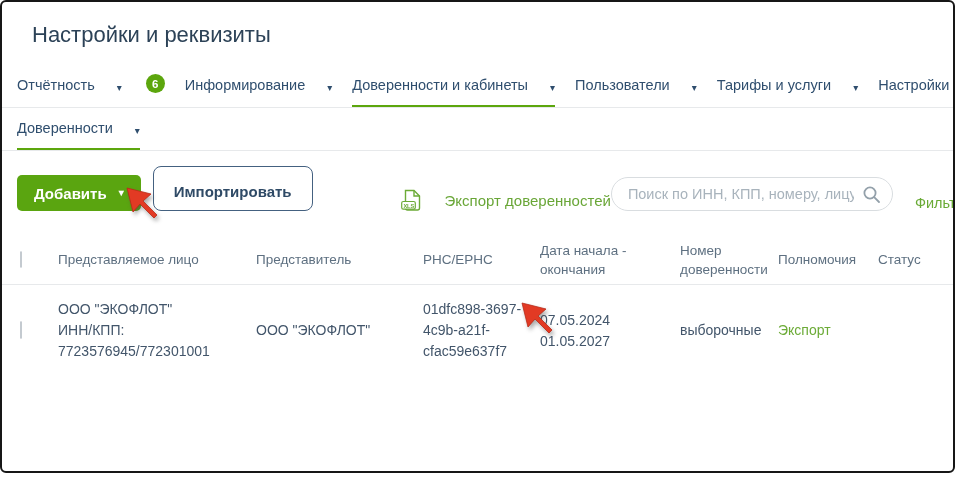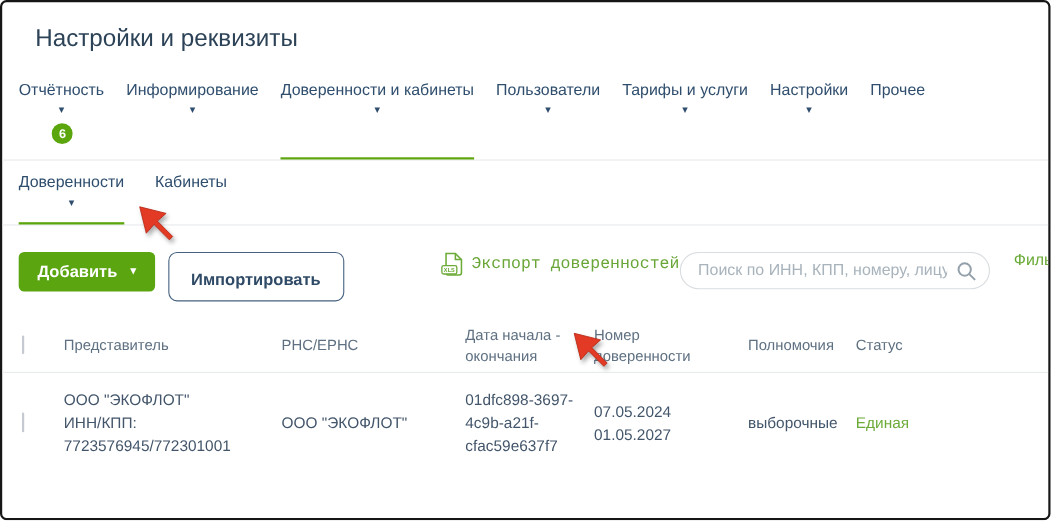--- a/index.html
+++ b/index.html
@@ -6,39 +6,39 @@
   body { background:#fff; font-family:"Liberation Sans", sans-serif; }
   .frame {
     position:relative; width:955px; height:473px; margin:0;
     border:2px solid #161616; border-radius:6px; background:#fff; overflow:hidden;
   }
   .page-title { padding:20px 0 14px 30px; font-size:22px; color:#2c4257; }
 
   
   .tabs { display:flex; gap:20px; padding:0 15px; border-bottom:1px solid #e7e9eb; overflow:hidden; }
   .tabs.gap28 { gap:28px; }
-  .tab { position:relative; display:flex; align-items:center; gap:6px;
-         padding:12px 0 14px; font-size:14.5px; color:#2f4e6e; cursor:pointer; white-space:nowrap;flex-direction:column; }
+  .tab { position:relative; display:flex; align-items:flex-end; gap:22px;
+         padding:12px 0 14px; font-size:14.5px; color:#2f4e6e; cursor:pointer; white-space:nowrap; }
   .tab.active::after { content:""; position:absolute; left:0; right:0; bottom:-1px; height:3px; background:#5ca60d; }
   .caret { font-size:10px; color:#2f4e6e; line-height:1; }
   .badge { display:inline-flex; align-items:center; justify-content:center;
            width:19px; height:19px; border-radius:50%; background:#5ca60d;
            color:#fff; font-size:11.5px; font-weight:bold; margin-left:2px; }
 
   
-  .toolbar { display:flex; align-items:flex-start; margin:24px 15px 0 15px; height:36px; }
+  .toolbar { display:flex; align-items:flex-end; margin:24px 15px 0 15px; height:36px; }
   .btn-add { display:flex; align-items:center; gap:12px; background:#5aa510; color:#fff;
              border:none; border-radius:5px; height:36px; padding:0 17px;
              font-size:15px; font-weight:bold; cursor:pointer; font-family:inherit; }
   .btn-add .caret { color:#fff; }
   .btn-import { margin-left:12px; background:#fff; border:1px solid #446180; border-radius:8px;
                 height:45px; padding:16px 20px; color:#2f4a66; font-size:15px; font-weight:bold;
                 cursor:pointer; font-family:inherit; }
-  .export-link { display:flex; align-items:center; gap:8px; margin-left:88px;
-                 color:#69a637; font-size:15px; cursor:pointer; white-space:nowrap;font-family:Liberation Mono, monospace; }
+  .export-link { display:flex; align-items:center; gap:24px; margin-left:88px;
+                 color:#69a637; font-size:15px; cursor:pointer; white-space:nowrap; }
   .search { position:relative; margin-left:auto; }
   .search input { width:282px; height:34px; border:1px solid #d9dde0; border-radius:17px;
                   padding:0 38px 0 16px; font-size:14.5px; color:#42556a; outline:none; font-family:inherit; }
   .search input::placeholder { color:#a8b3bc; }
   .search svg { position:absolute; right:12px; top:8px; }
   .filters { display:flex; align-items:center; margin-left:22px; color:#69aa35;
              font-size:14.5px; cursor:pointer; white-space:nowrap; }
 
   
   .tbl { margin-top:26px; }
@@ -90,23 +90,20 @@
     <div class="tab">
       <span>Прочее</span>
     </div>
   </div>
 
   <div class="tabs gap28">
     <div class="tab active">
       <span>Доверенности</span>
       <span class="caret">▾</span>
     </div>
-    <div class="tab">
-      <span>Кабинеты</span>
-    </div>
   </div>
 
 
 
   <div class="toolbar">
     <button class="btn-add">
       <span>Добавить</span>
       <span class="caret">▾</span>
     </button>
     <button class="btn-import">Импортировать</button>
@@ -131,20 +128,21 @@
 
     <div class="filters">
       <span>Фильтры</span>
 
     </div>
   </div>
 
   <div class="tbl">
     <div class="tr thead">
       <div><span class="checkbox"></span></div>
+      <div>Представляемое лицо</div>
       <div>Представитель</div>
       <div>РНС/ЕРНС</div>
       <div>Дата начала - окончания</div>
       <div>Номер доверенности</div>
       <div>Полномочия</div>
       <div>Статус</div>
     </div>
 
     <div class="tr trow">
       <div><span class="checkbox"></span></div>
@@ -153,21 +151,21 @@
         <div>ИНН/КПП:</div>
         <div>7723576945/772301001</div>
       </div>
       <div>ООО "ЭКОФЛОТ"</div>
       <div class="num-cell">01dfc898-3697-4c9b-a21f-cfac59e637f7</div>
       <div>
         <div>07.05.2024</div>
         <div>01.05.2027</div>
       </div>
       <div>выборочные</div>
-      <div class="status-active">Единая</div>
+      <div class="status-active">Экспорт</div>
     </div>
   </div>
 
   <svg class="red-arrow" style="left:123px; top:184px;" width="38" height="38" viewBox="0 0 38 38">
     <path d="M2 2 L8 26 L15 18 L29 32 L32 29 L18 15 L26 8 Z" fill="#e23a24" stroke="#b92a18" stroke-width="0.8"></path>
   </svg>
   <svg class="red-arrow" style="left:518px; top:299px;" width="38" height="38" viewBox="0 0 38 38">
     <path d="M2 2 L8 26 L15 18 L29 32 L32 29 L18 15 L26 8 Z" fill="#e23a24" stroke="#b92a18" stroke-width="0.8"></path>
   </svg>
 

